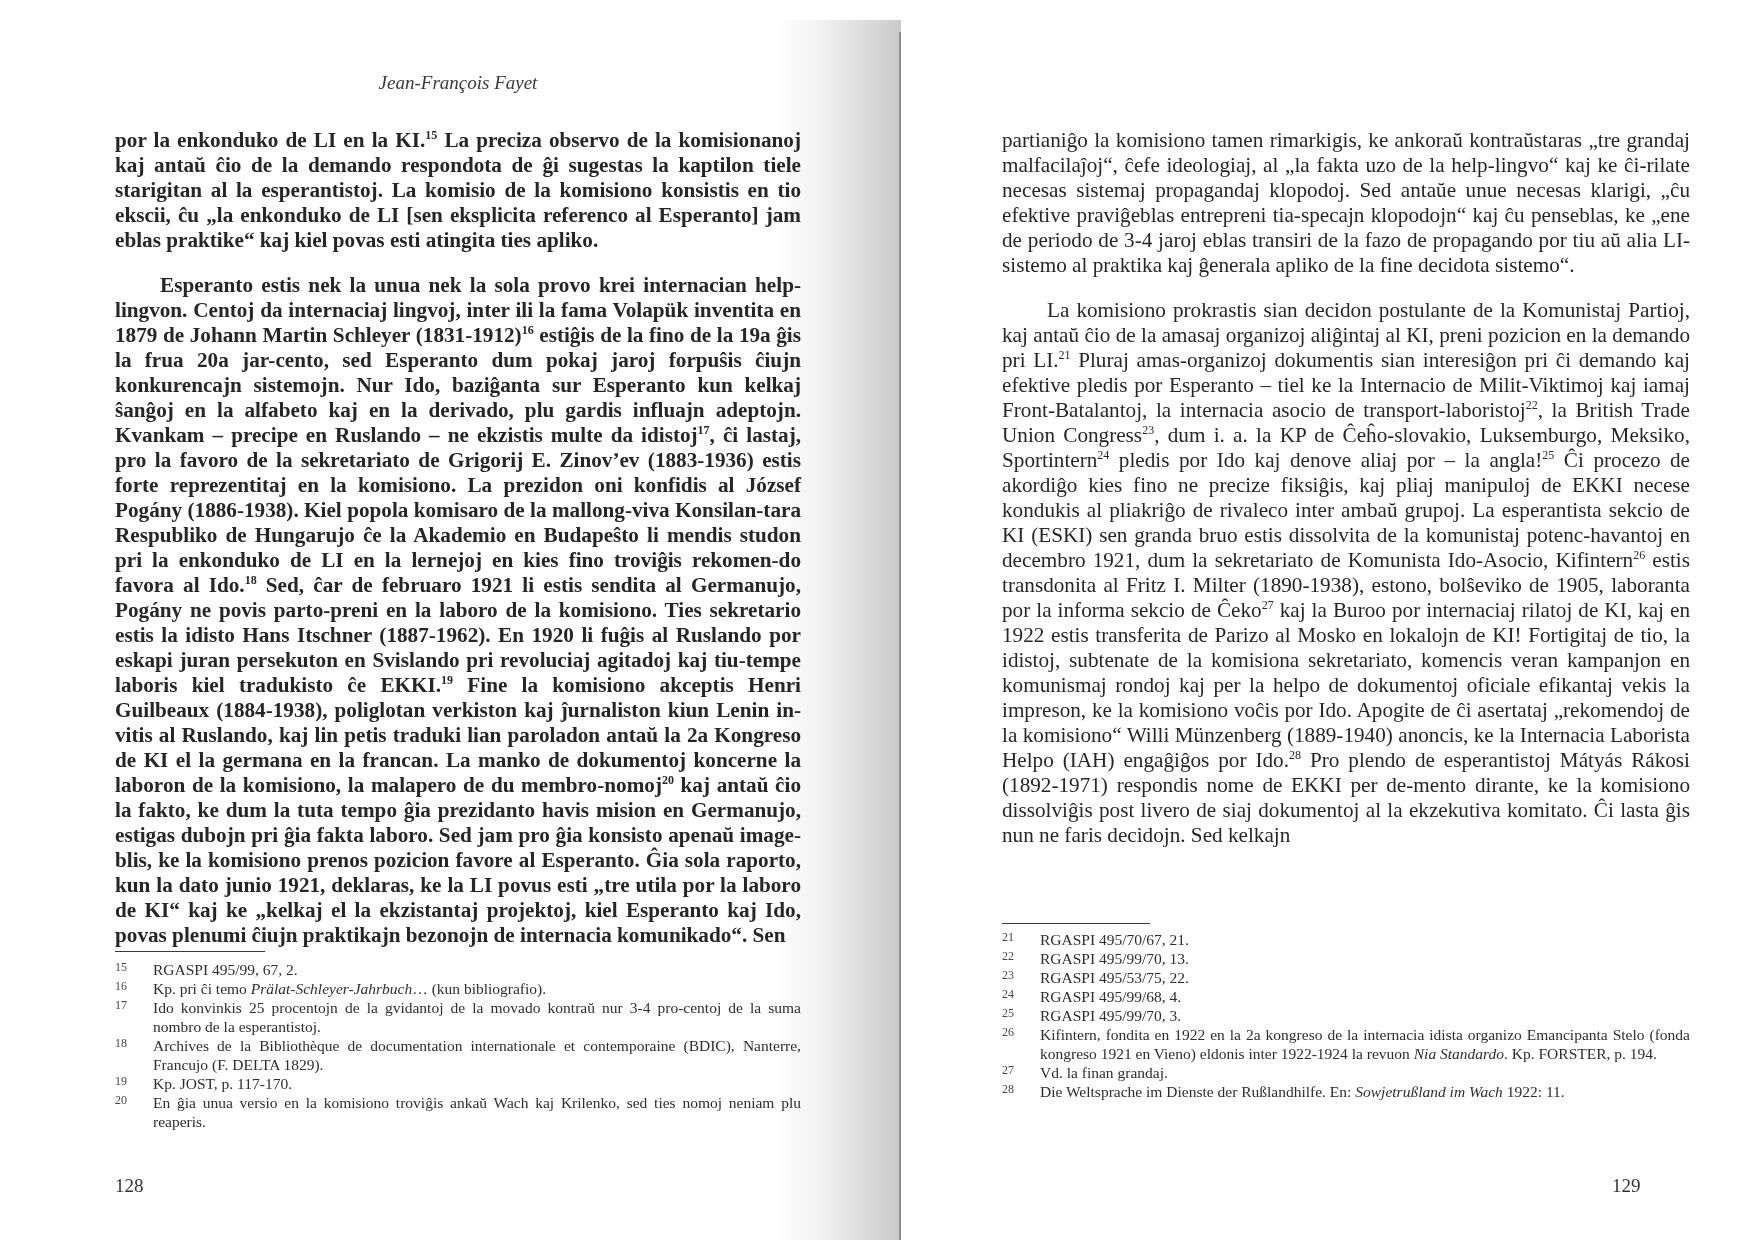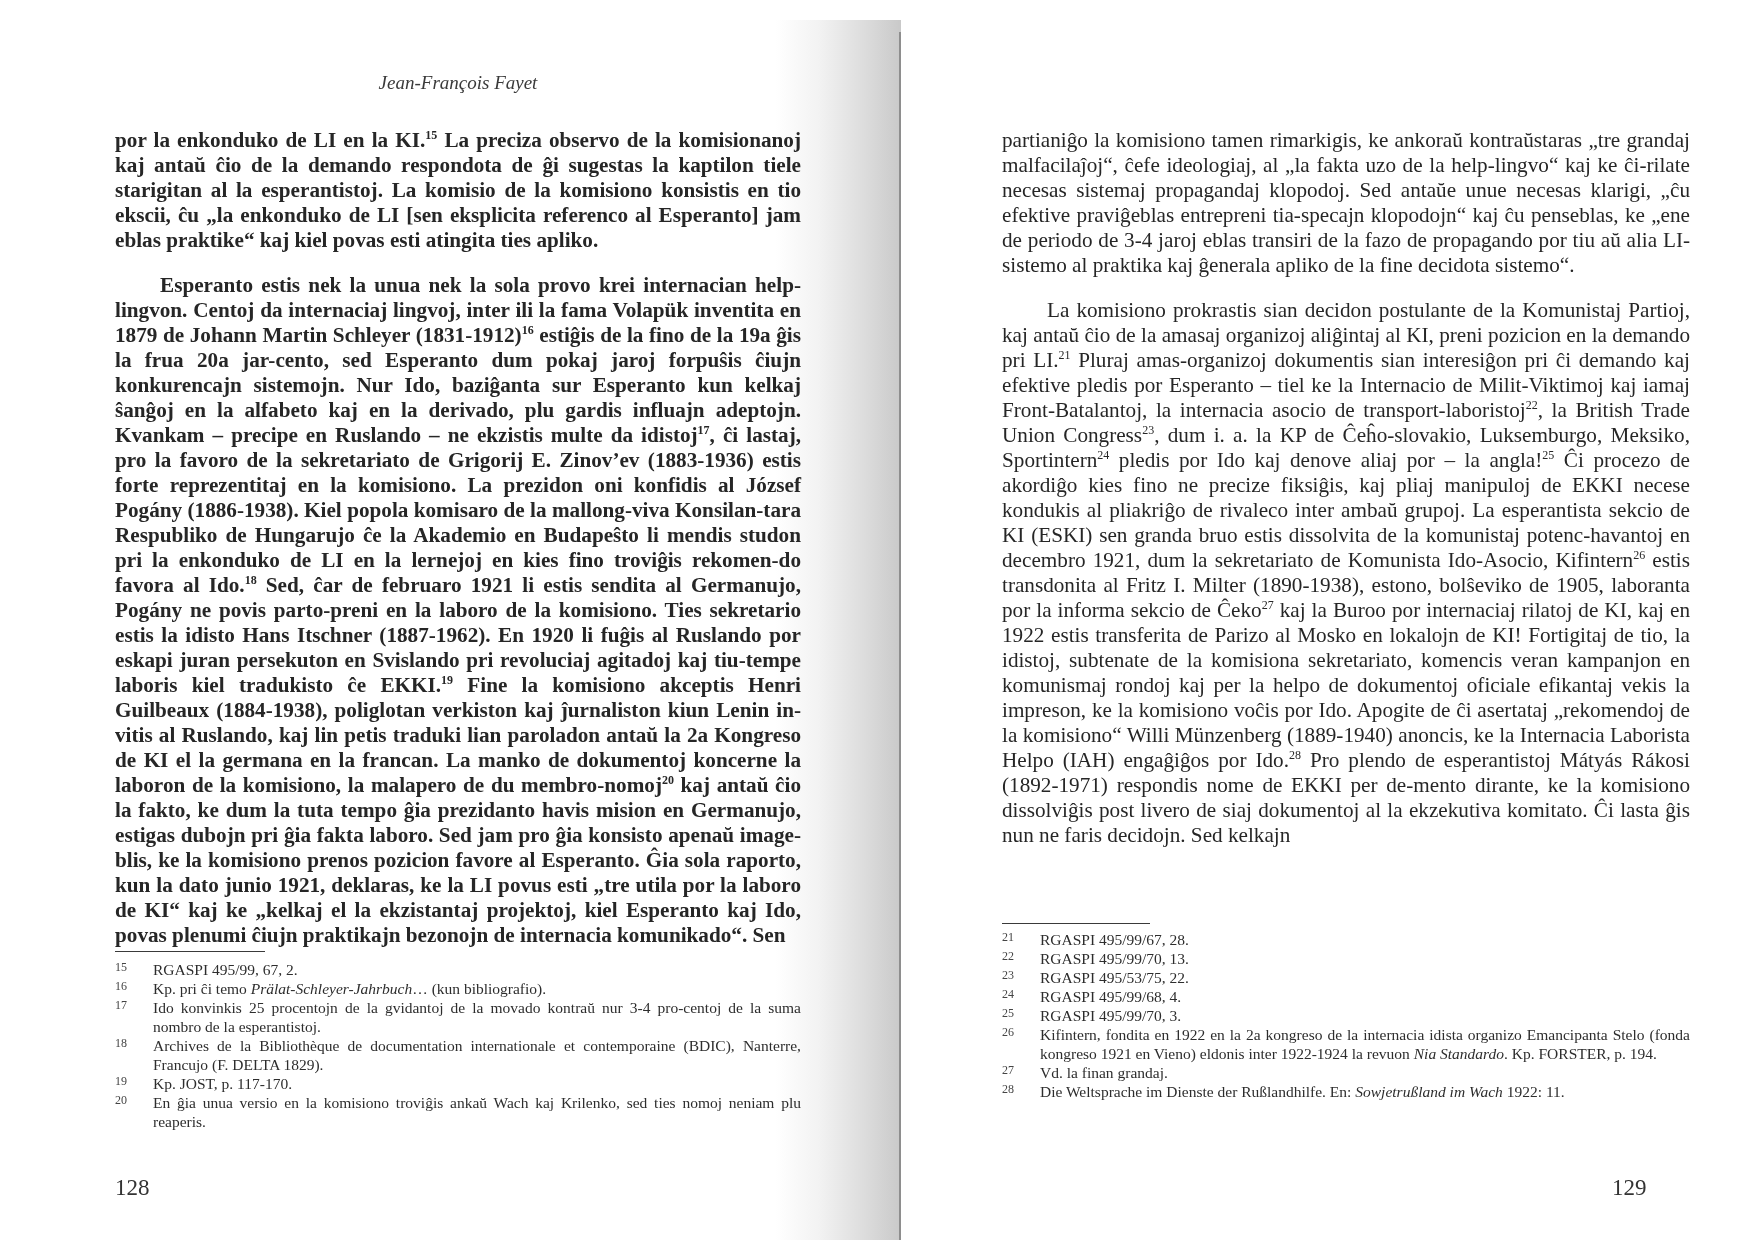--- a/index.html
+++ b/index.html
@@ -48,21 +48,21 @@
   .left .fn-rule { left:112px; top:931px; }
   .right .fn-rule { left:101px; top:903px; width:148px; }
   .footnotes {
     position:absolute; font-size:15.5px; line-height:19px; color:#2d2d2d;
   }
   .left .footnotes { left:112px; top:940px; width:686px; }
   .right .footnotes { left:101px; top:910px; width:688px; }
   .fn { display:flex; text-align:justify; }
   .fn-num { width:38px; flex:none; font-size:12px; line-height:14px; padding-top:0px; color:#444; }
   .fn-text { flex:1; }
-  .page-num { position:absolute; top:1155px; font-size:23px; color:#333; }
+  .page-num { position:absolute; top:1155px; font-size:19px; color:#333; }
   .left .page-num { left:112px; }
   .right .page-num { left:711px; }
   em { font-style:italic; }
 </style>
 </head>
 <body>
 
 <div class="spread">
   <div class="topshade"></div>
 
@@ -106,21 +106,21 @@
 
   <div class="page right">
     <div class="body-text">
         <p>partianiĝo la komisiono tamen rimarkigis, ke ankoraŭ kontraŭstaras „tre grandaj malfacilaĵoj“, ĉefe ideologiaj, al „la fakta uzo de la help-lingvo“ kaj ke ĉi-rilate necesas sistemaj propagandaj klopodoj. Sed antaŭe unue necesas klarigi, „ĉu efektive praviĝeblas entrepreni tia-specajn klopodojn“ kaj ĉu penseblas, ke „ene de periodo de 3-4 jaroj eblas transiri de la fazo de propagando por tiu aŭ alia LI-sistemo al praktika kaj ĝenerala apliko de la fine decidota sistemo“.</p>
         <p class="indent">La komisiono prokrastis sian decidon postulante de la Komunistaj Partioj, kaj antaŭ ĉio de la amasaj organizoj aliĝintaj al KI, preni pozicion en la demando pri LI.<sup>21</sup> Pluraj amas-organizoj dokumentis sian interesiĝon pri ĉi demando kaj efektive pledis por Esperanto – tiel ke la Internacio de Milit-Viktimoj kaj iamaj Front-Batalantoj, la internacia asocio de transport-laboristoj<sup>22</sup>, la British Trade Union Congress<sup>23</sup>, dum i. a. la KP de Ĉeĥo-slovakio, Luksemburgo, Meksiko, Sportintern<sup>24</sup> pledis por Ido kaj denove aliaj por – la angla!<sup>25</sup> Ĉi procezo de akordiĝo kies fino ne precize fiksiĝis, kaj pliaj manipuloj de EKKI necese kondukis al pliakriĝo de rivaleco inter ambaŭ grupoj. La esperantista sekcio de KI (ESKI) sen granda bruo estis dissolvita de la komunistaj potenc-havantoj en decembro 1921, dum la sekretariato de Komunista Ido-Asocio, Kifintern<sup>26</sup> estis transdonita al Fritz I. Milter (1890-1938), estono, bolŝeviko de 1905, laboranta por la informa sekcio de Ĉeko<sup>27</sup> kaj la Buroo por internaciaj rilatoj de KI, kaj en 1922 estis transferita de Parizo al Mosko en lokalojn de KI! Fortigitaj de tio, la idistoj, subtenate de la komisiona sekretariato, komencis veran kampanjon en komunismaj rondoj kaj per la helpo de dokumentoj oficiale efikantaj vekis la impreson, ke la komisiono voĉis por Ido. Apogite de ĉi asertataj „rekomendoj de la komisiono“ Willi Münzenberg (1889-1940) anoncis, ke la Internacia Laborista Helpo (IAH) engaĝiĝos por Ido.<sup>28</sup> Pro plendo de esperantistoj Mátyás Rákosi (1892-1971) respondis nome de EKKI per de-mento dirante, ke la komisiono dissolviĝis post livero de siaj dokumentoj al la ekzekutiva komitato. Ĉi lasta ĝis nun ne faris decidojn. Sed kelkajn</p>
       </div>
     <div class="fn-rule"></div>
     <div class="footnotes">
         <div class="fn">
           <span class="fn-num">21</span>
-          <span class="fn-text">RGASPI 495/99/67, 28.</span>
+          <span class="fn-text">RGASPI 495/70/67, 21.</span>
         </div>
         <div class="fn">
           <span class="fn-num">22</span>
           <span class="fn-text">RGASPI 495/99/70, 13.</span>
         </div>
         <div class="fn">
           <span class="fn-num">23</span>
           <span class="fn-text">RGASPI 495/53/75, 22.</span>
         </div>
         <div class="fn">

